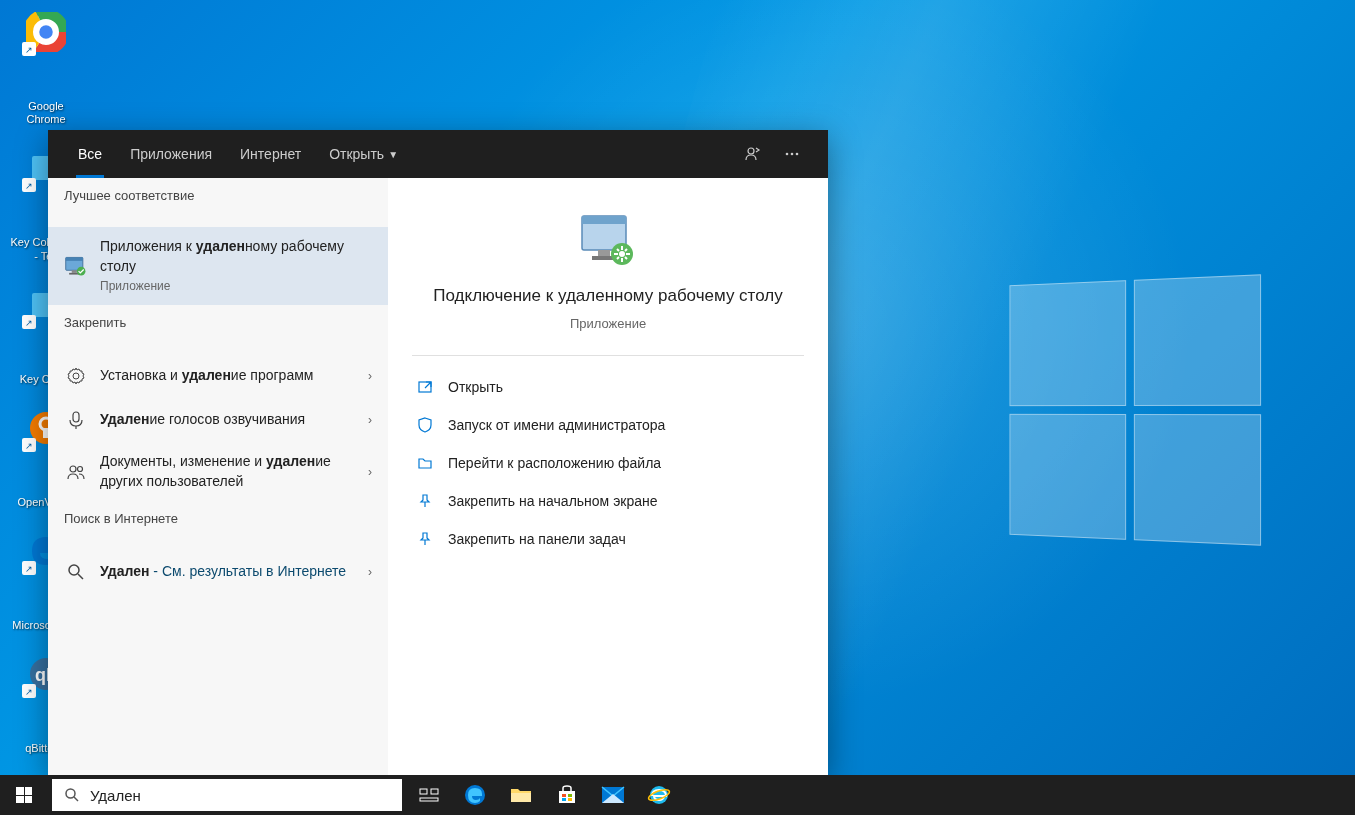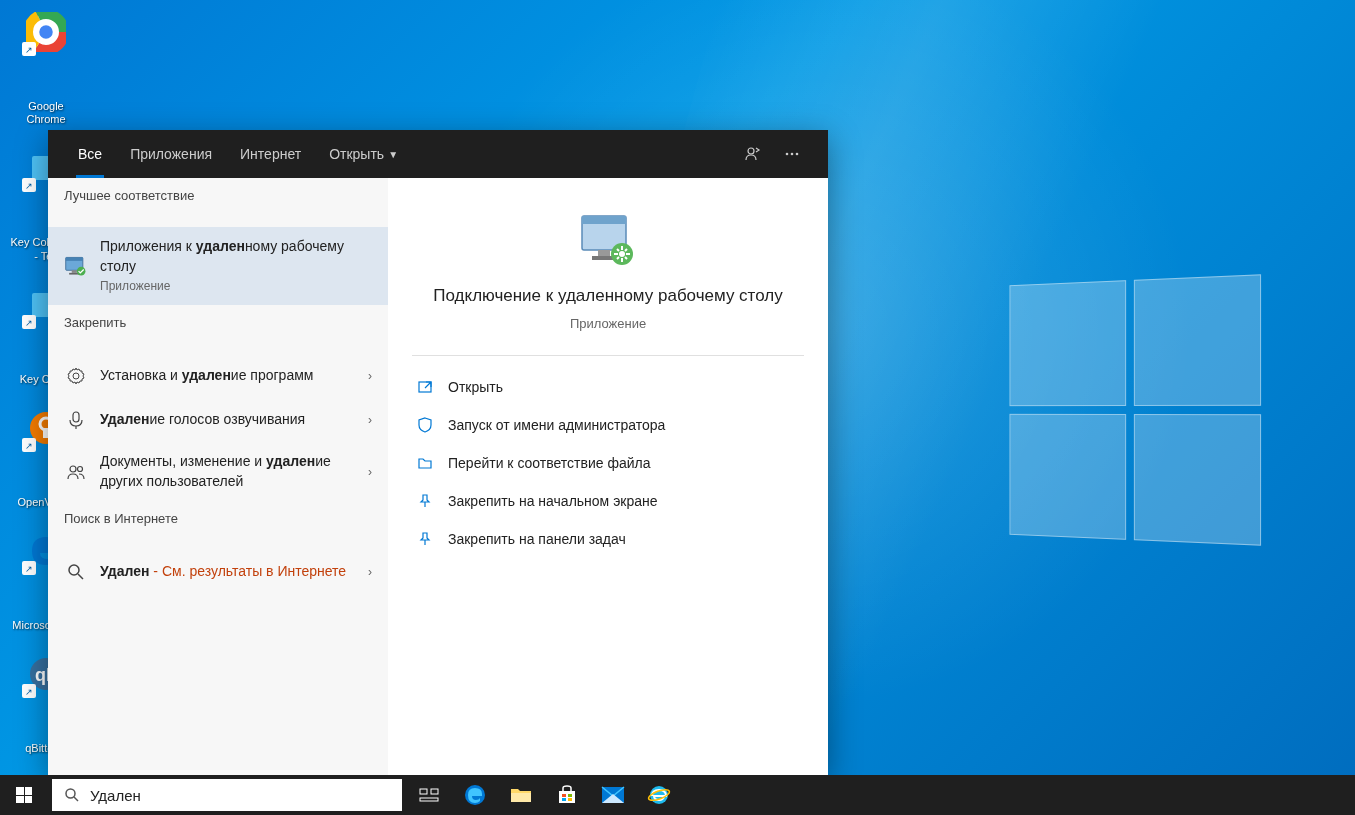--- a/index.html
+++ b/index.html
@@ -235,21 +235,21 @@
 
       <div class="section-header">Поиск в Интернете</div>
 
       <div class="result-item">
         <div class="ico">
           <svg width="20" height="20" viewBox="0 0 20 20">
               <circle cx="8" cy="8" r="5" fill="none" stroke="#444" stroke-width="1.5"></circle>
               <line x1="12" y1="12" x2="17" y2="17" stroke="#444" stroke-width="1.5"></line>
             </svg>
         </div>
-        <div class="text"><b>Удален</b><span style="color:#c2410c"> - См. результаты в Интернете</span></div>
+        <div class="text"><b>Удален</b><span style="color:#0c4a6e"> - См. результаты в Интернете</span></div>
         <div class="chevron">›</div>
       </div>
     </div>
 
     <div class="search-right">
       <div class="preview-header">
         <div class="preview-icon">
           <svg width="64" height="56" viewBox="0 0 64 56">
             <rect x="6" y="4" width="44" height="34" rx="2" fill="#b8d4ec" stroke="#5a8bb8" stroke-width="1.5"></rect>
             <rect x="6" y="4" width="44" height="8" fill="#6fa3cc"></rect>
@@ -281,21 +281,21 @@
               </svg>
             </div>
           <span>Запуск от имени администратора</span>
         </div>
         <div class="preview-action">
           <div class="aico">
               <svg width="16" height="16" viewBox="0 0 16 16">
                 <path d="M 2 4 L 6 4 L 8 6 L 14 6 L 14 13 L 2 13 Z" fill="none" stroke="currentColor" stroke-width="1.2"></path>
               </svg>
             </div>
-          <span>Перейти к соответствие файла</span>
+          <span>Перейти к расположению файла</span>
         </div>
         <div class="preview-action">
           <div class="aico">
               <svg width="16" height="16" viewBox="0 0 16 16">
                 <path d="M 6 2 L 10 2 L 10 7 L 12 9 L 4 9 L 6 7 Z M 8 9 L 8 14" fill="none" stroke="currentColor" stroke-width="1.2"></path>
               </svg>
             </div>
           <span>Закрепить на начальном экране</span>
         </div>
         <div class="preview-action">

